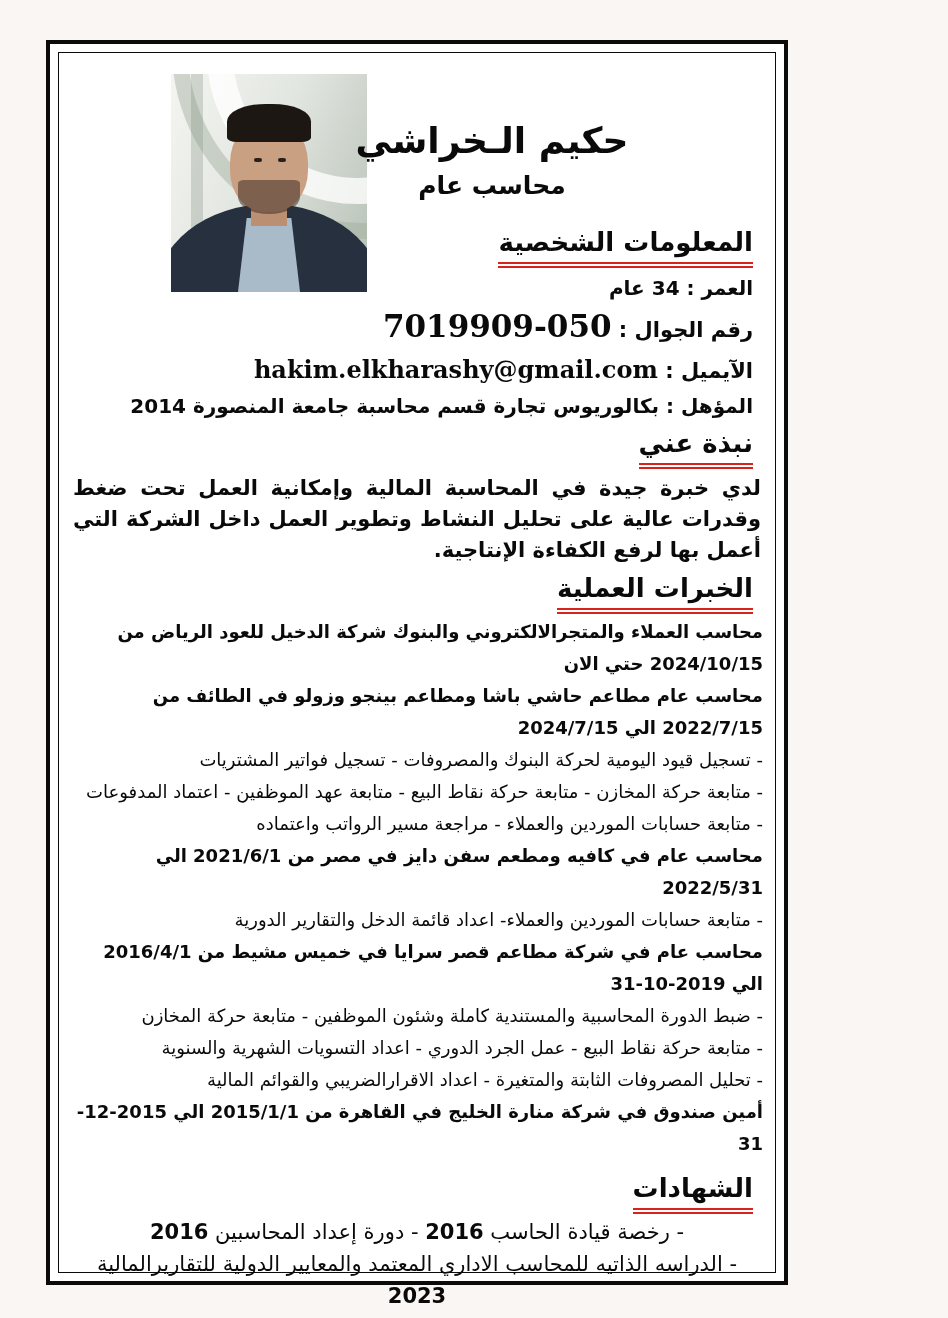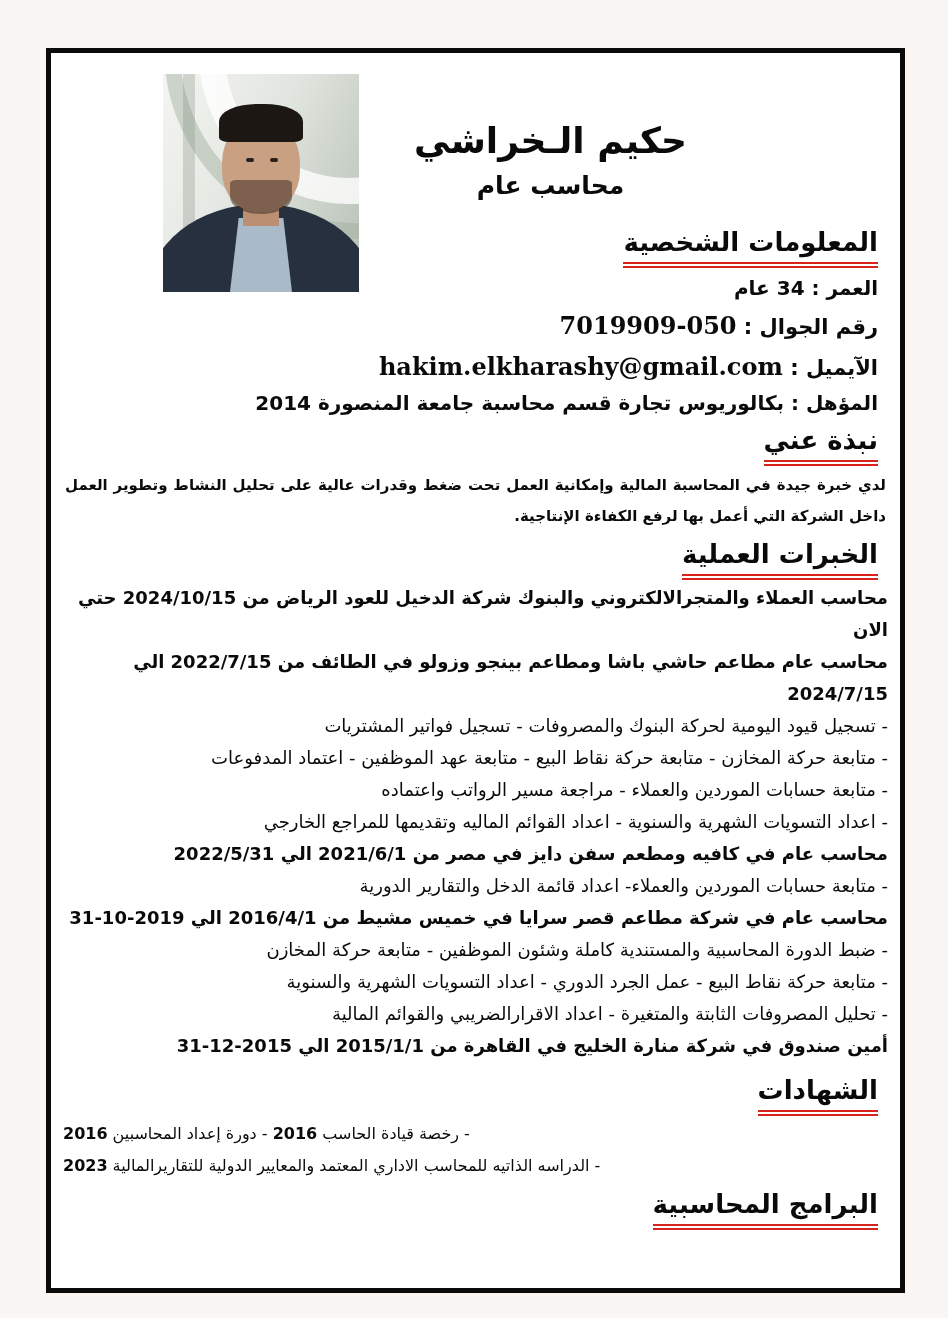--- a/index.html
+++ b/index.html
@@ -4,23 +4,23 @@
 <style>
   * { box-sizing: border-box; margin: 0; padding: 0; }
   body {
     width: 948px; height: 1318px; position: relative;
     margin: 0; background: #faf6f4;
     font-family: "DejaVu Sans", sans-serif;
     color: #0a0a0a; overflow: hidden;
   }
   
   .sheet {
-    position: absolute; left: 46px; top: 48px;
-    width: 859px; height: 1245px;
-    border: 4px solid #0b0b0b; background: #fff; padding: 0;
+    position: absolute; left: 46px; top: 40px;
+    width: 742px; height: 1245px;
+    border: 4px solid #0b0b0b; background: #fff; padding: 8px;
   }
   .sheet-inner {
     width: 100%; height: 100%;
     border: 1px solid #0b0b0b;
     padding: 6px 12px; position: relative; background: #fff;
   }
 
   
   .header { position: relative; height: 165px; }
   .photo {
@@ -78,39 +78,39 @@
     font-size: 26px; font-weight: bold; line-height: 36px;
   }
   .section-heading > span {
     display: inline-block; border-bottom: 6px double #d6231b; padding-bottom: 2px;
   }
 
   
   .info { direction: rtl; text-align: right; padding-right: 10px; font-weight: bold; margin-top: 4px; }
   .info-line { font-size: 20px; line-height: 33px; }
   .info-line.phone { font-size: 21px; line-height: 42px; }
-  .phone-number { font-size: 24px; font-family: "DejaVu Serif", serif; }
+  .phone-number { font-size: 31px; font-family: "DejaVu Serif", serif; }
   .info-line.email { font-size: 21px; line-height: 38px; }
   .email-addr { font-size: 24px; font-family: "DejaVu Serif", serif; }
 
   
   .about-text {
-    direction: rtl; text-align: justify; font-size: 15px; font-weight: bold;
+    direction: rtl; text-align: justify; font-size: 21px; font-weight: bold;
     line-height: 31px; margin-top: 4px; padding: 0 2px;
   }
 
   
   .h-about { margin-top: 2px; }
   .h-exp { margin-top: 4px; }
   .experience { margin-top: 2px; }
   .exp-line { direction: rtl; font-size: 18px; line-height: 32px; }
   .exp-line.job { font-weight: bold; }
   .h-certs { margin-top: 10px; }
   .certs { margin-top: 2px; }
-  .cert-line { direction: rtl; text-align: left; font-size: 16px; line-height: 32px; }
+  .cert-line { direction: rtl; text-align: center; font-size: 21px; line-height: 32px; }
   .h-programs { margin-top: 4px; }
   .cert-line b, .programs-line b { font-weight: bold; }
 </style>
 </head>
 <body>
 
 <div class="sheet">
   <div class="sheet-inner">
 
     <div class="header">
@@ -150,21 +150,20 @@
 
     <div class="section-heading h-exp">
       <span>الخبرات العملية</span>
     </div>
     <div class="experience">
       <div class="exp-line job">محاسب العملاء والمتجرالالكتروني والبنوك شركة الدخيل للعود الرياض من 2024/10/15 حتي الان</div>
       <div class="exp-line job">محاسب عام مطاعم حاشي باشا ومطاعم بينجو وزولو في الطائف من 2022/7/15 الي 2024/7/15</div>
       <div class="exp-line bullet">- تسجيل قيود اليومية لحركة البنوك والمصروفات  - تسجيل فواتير المشتريات</div>
       <div class="exp-line bullet">- متابعة حركة المخازن - متابعة حركة نقاط البيع - متابعة عهد الموظفين - اعتماد المدفوعات</div>
       <div class="exp-line bullet">- متابعة حسابات الموردين والعملاء - مراجعة مسير الرواتب واعتماده</div>
-      <div class="exp-line bullet">- اعداد التسويات الشهرية والسنوية - اعداد القوائم الماليه وتقديمها للمراجع الخارجي</div>
       <div class="exp-line job">محاسب عام في كافيه ومطعم سفن دايز في مصر من 2021/6/1 الي 2022/5/31</div>
       <div class="exp-line bullet">- متابعة حسابات الموردين والعملاء- اعداد قائمة الدخل والتقارير الدورية</div>
       <div class="exp-line job">محاسب عام في شركة مطاعم قصر سرايا في خميس مشيط من 2016/4/1 الي 2019-10-31</div>
       <div class="exp-line bullet">- ضبط الدورة المحاسبية والمستندية كاملة وشئون الموظفين - متابعة حركة المخازن</div>
       <div class="exp-line bullet">- متابعة حركة نقاط البيع - عمل الجرد الدوري - اعداد التسويات الشهرية والسنوية</div>
       <div class="exp-line bullet">- تحليل المصروفات الثابتة والمتغيرة - اعداد الاقرارالضريبي والقوائم المالية</div>
       <div class="exp-line job">أمين صندوق في شركة منارة الخليج في القاهرة من 2015/1/1 الي 2015-12-31</div>
     </div>
 
     <div class="section-heading h-certs">

